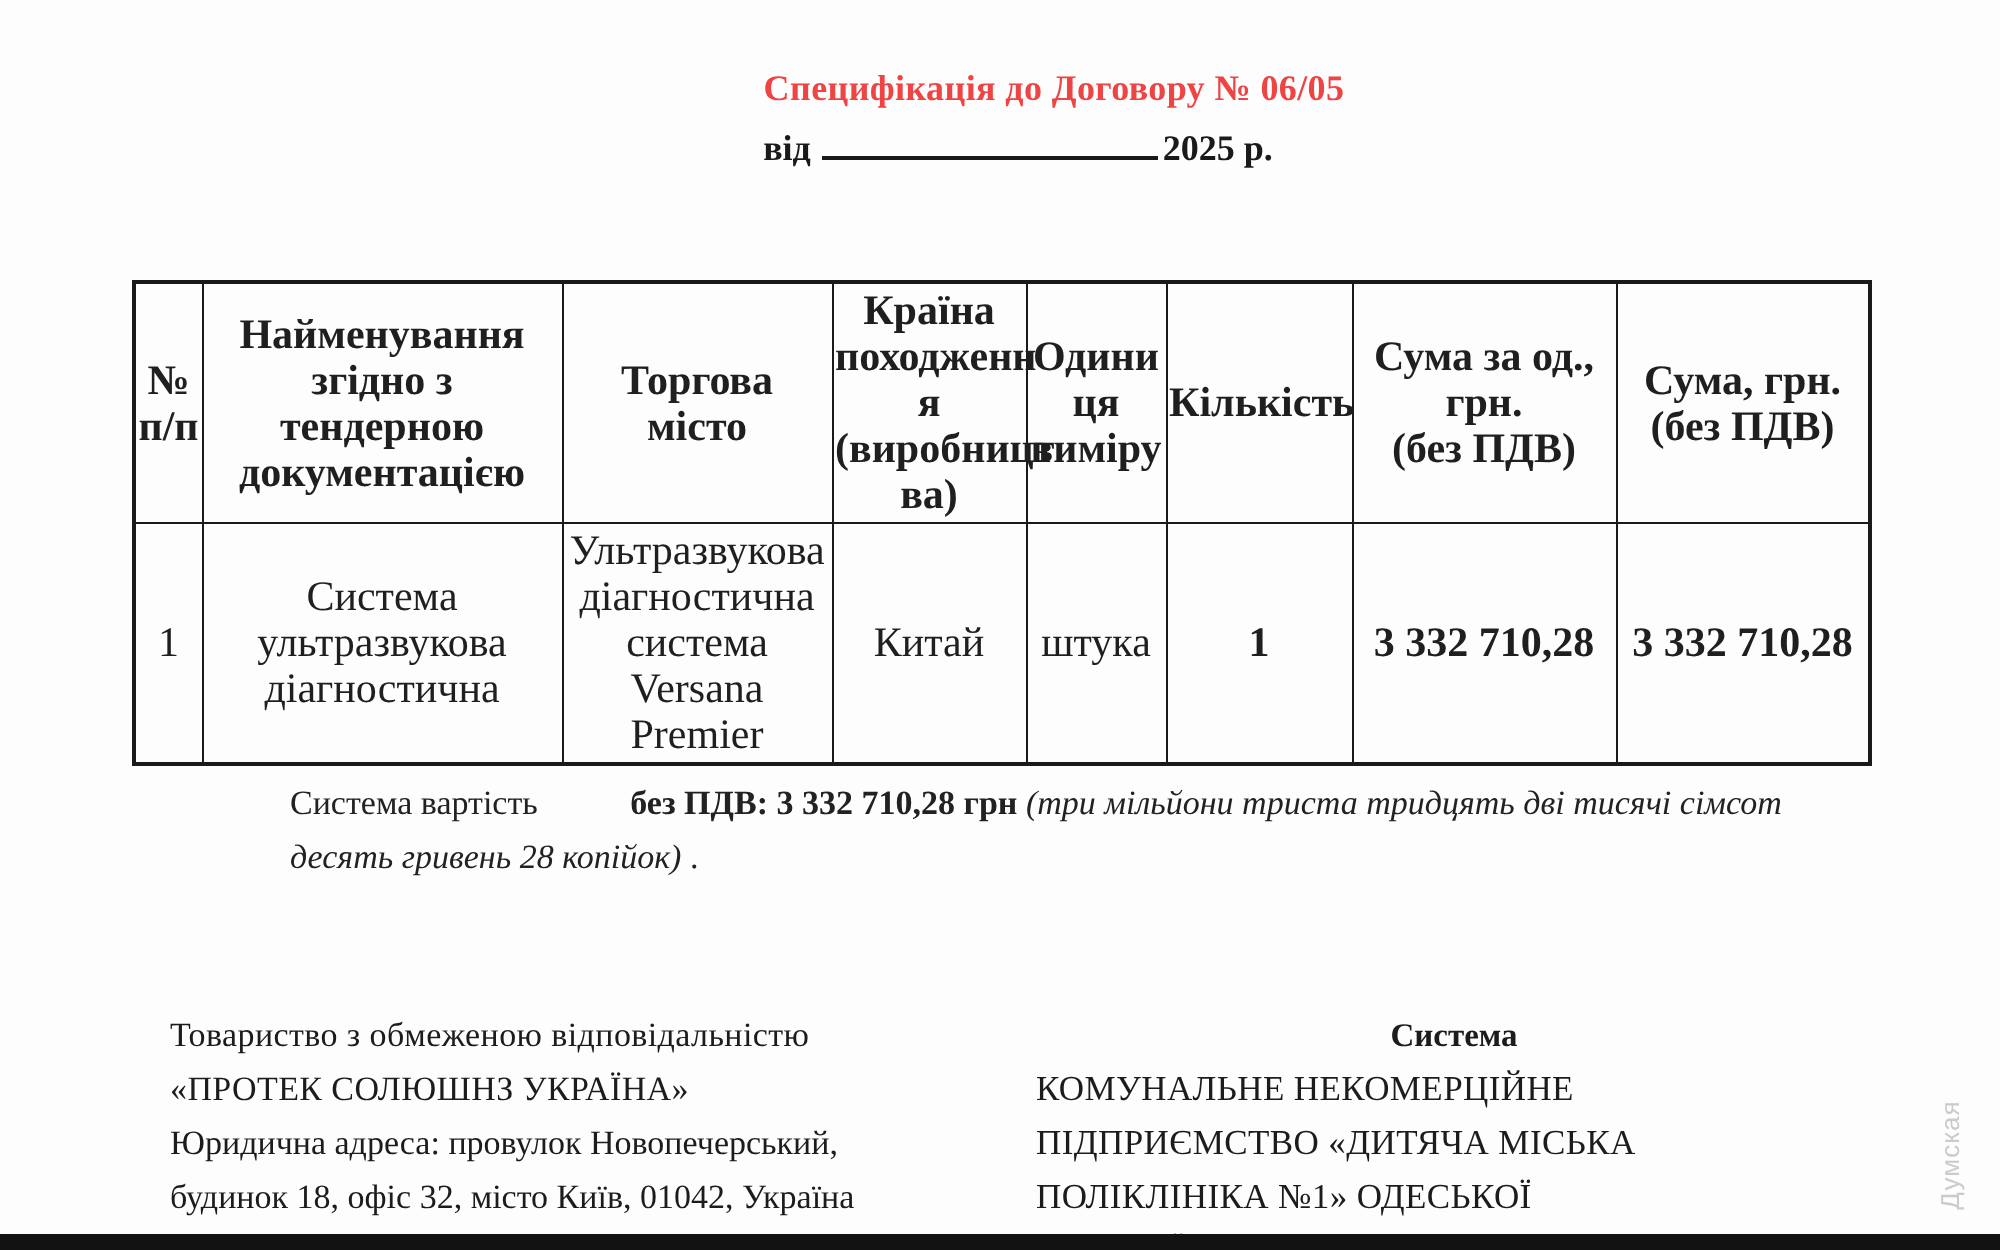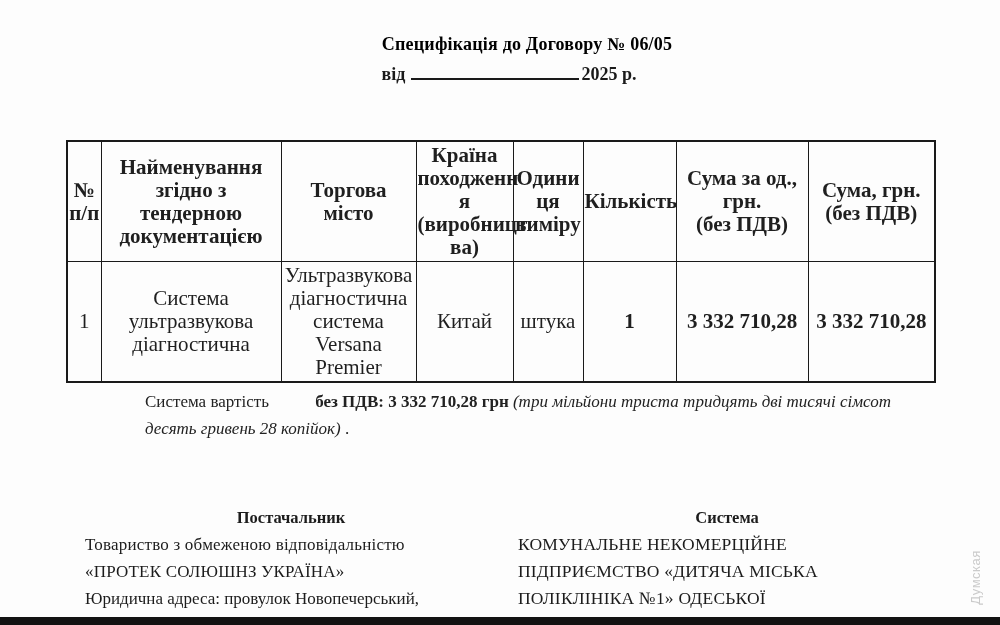--- a/index.html
+++ b/index.html
@@ -9,21 +9,21 @@
     background: #fdfdfd;
     color: #1c1c1c;
     position: relative;
   }
   .page { position: absolute; inset: 0; }
 
   
   .title1 {
     position: absolute; top: 34px; left: 54px; right: 0;
     text-align: center; font-size: 18px; font-weight: bold;
-    letter-spacing: 0.2px; color: #000000;
+    letter-spacing: 0.2px; color: #ef4444;
   }
   .title2 {
     position: absolute; top: 62px; left: 18px; right: 0;
     text-align: center; font-size: 18px; font-weight: bold; color: #1a1a1a;
   }
   .blank-line {
     display: inline-block; width: 168px; height: 1em;
     border-bottom: 2px solid #1a1a1a; vertical-align: baseline;
     margin: 0 2px 0 6px;
   }
@@ -136,21 +136,20 @@
         <td class="bold-num">1</td>
         <td class="bold-num">3 332 710,28</td>
         <td class="bold-num">3 332 710,28</td>
       </tr>
     </tbody>
   </table>
 
   <p class="total"><span>Система вартість </span><b>без ПДВ: 3 332 710,28 грн </b><i>(три мільйони триста тридцять дві тисячі сімсот десять гривень 28 копійок)</i><span> .</span></p>
 
   <div class="section supplier">
-    <div class="sec-head">Постачальник</div>
     <div class="sec-name">Товариство з обмеженою відповідальністю
 «ПРОТЕК СОЛЮШНЗ УКРАЇНА»</div>
     <div class="sec-addr">Юридична адреса: провулок Новопечерський,
 будинок 18, офіс 32, місто Київ, 01042, Україна</div>
   </div>
 
   <div class="section customer">
     <div class="sec-head">Система</div>
     <div class="sec-name">КОМУНАЛЬНЕ НЕКОМЕРЦІЙНЕ
 ПІДПРИЄМСТВО «ДИТЯЧА МІСЬКА

